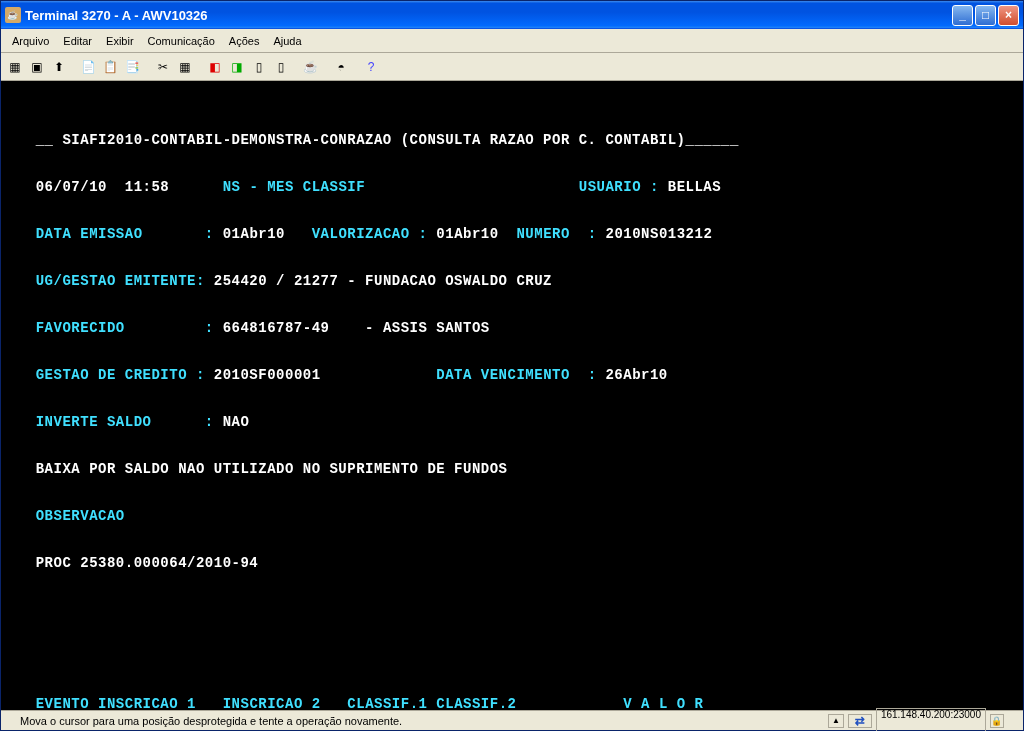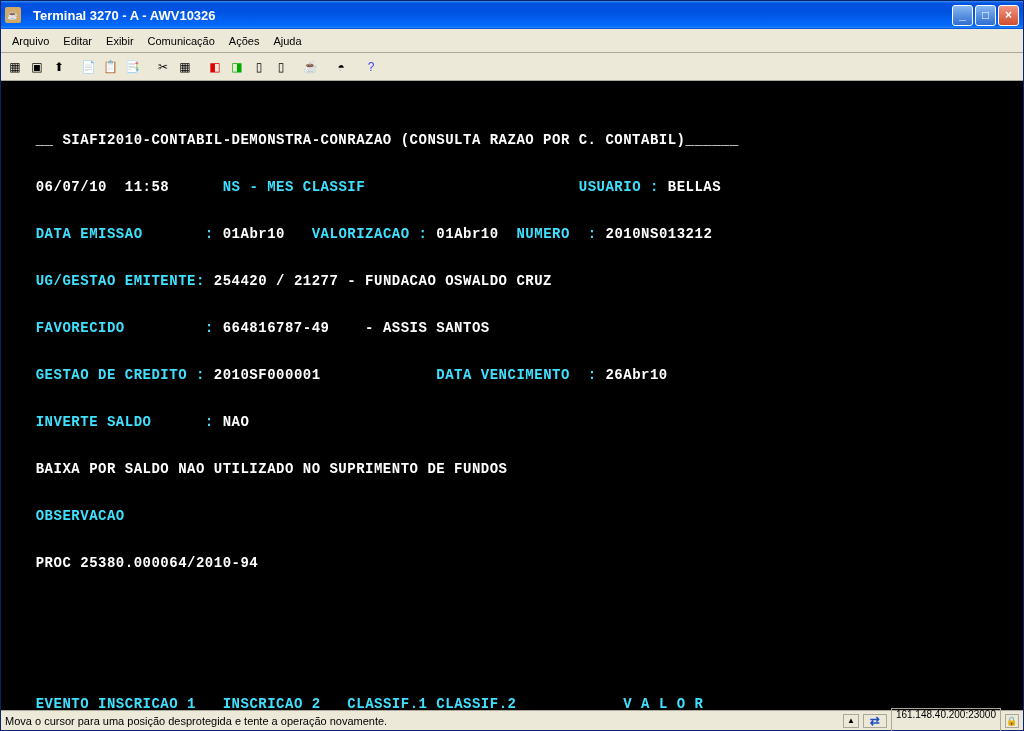--- a/index.html
+++ b/index.html
@@ -32,21 +32,21 @@
   width: 16px;
   height: 16px;
   margin-right: 4px;
   background: #d4a968;
   border-radius: 2px;
   display: inline-flex;
   align-items: center;
   justify-content: center;
   font-size: 9px;
 }
-.titlebar-text { flex: 1; margin-left: 8px; }
+.titlebar-text { flex: 1; }
 .titlebar-buttons { display: flex; gap: 2px; }
 .titlebar-btn {
   width: 21px;
   height: 21px;
   border: 1px solid #fff;
   border-radius: 3px;
   display: flex;
   align-items: center;
   justify-content: center;
   font-family: Arial;
@@ -101,21 +101,21 @@
   overflow: hidden;
 }
 .cyan { color: #40e0ff; }
 .white { color: #fff; }
 .term-row { display: block; min-height: 23.5px; }
 .statusbar {
   background: #ece9d8;
   height: 20px;
   display: flex;
   align-items: center;
-  padding: 0 4px;
+  padding: 0 19px;
   border-top: 1px solid #aca899;
   font-size: 11px;
   gap: 4px;
 }
 .statusbar-text { flex: 1; }
 .status-arrow {
   width: 16px;
   height: 14px;
   background: #ece9d8;
   border: 1px solid #aca899;

